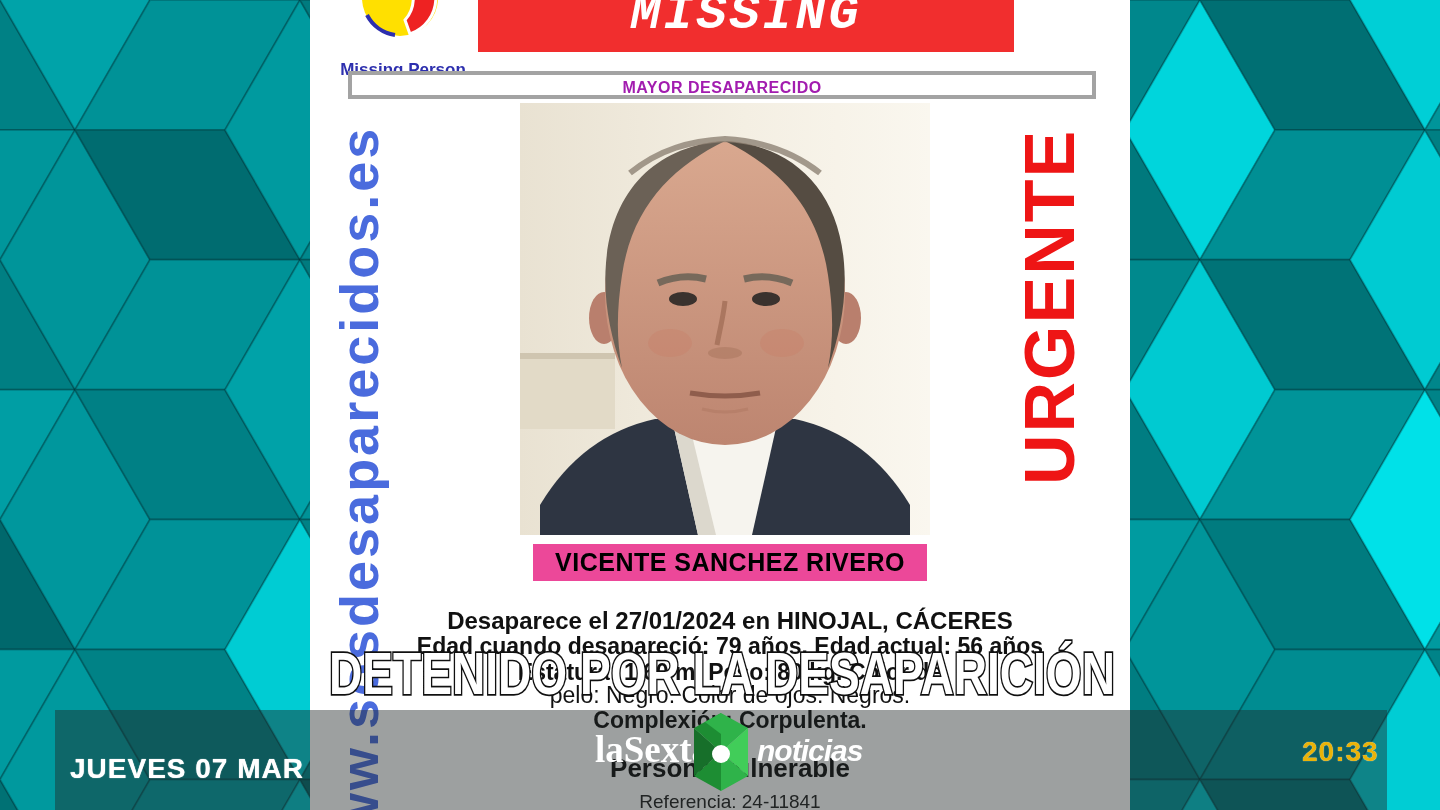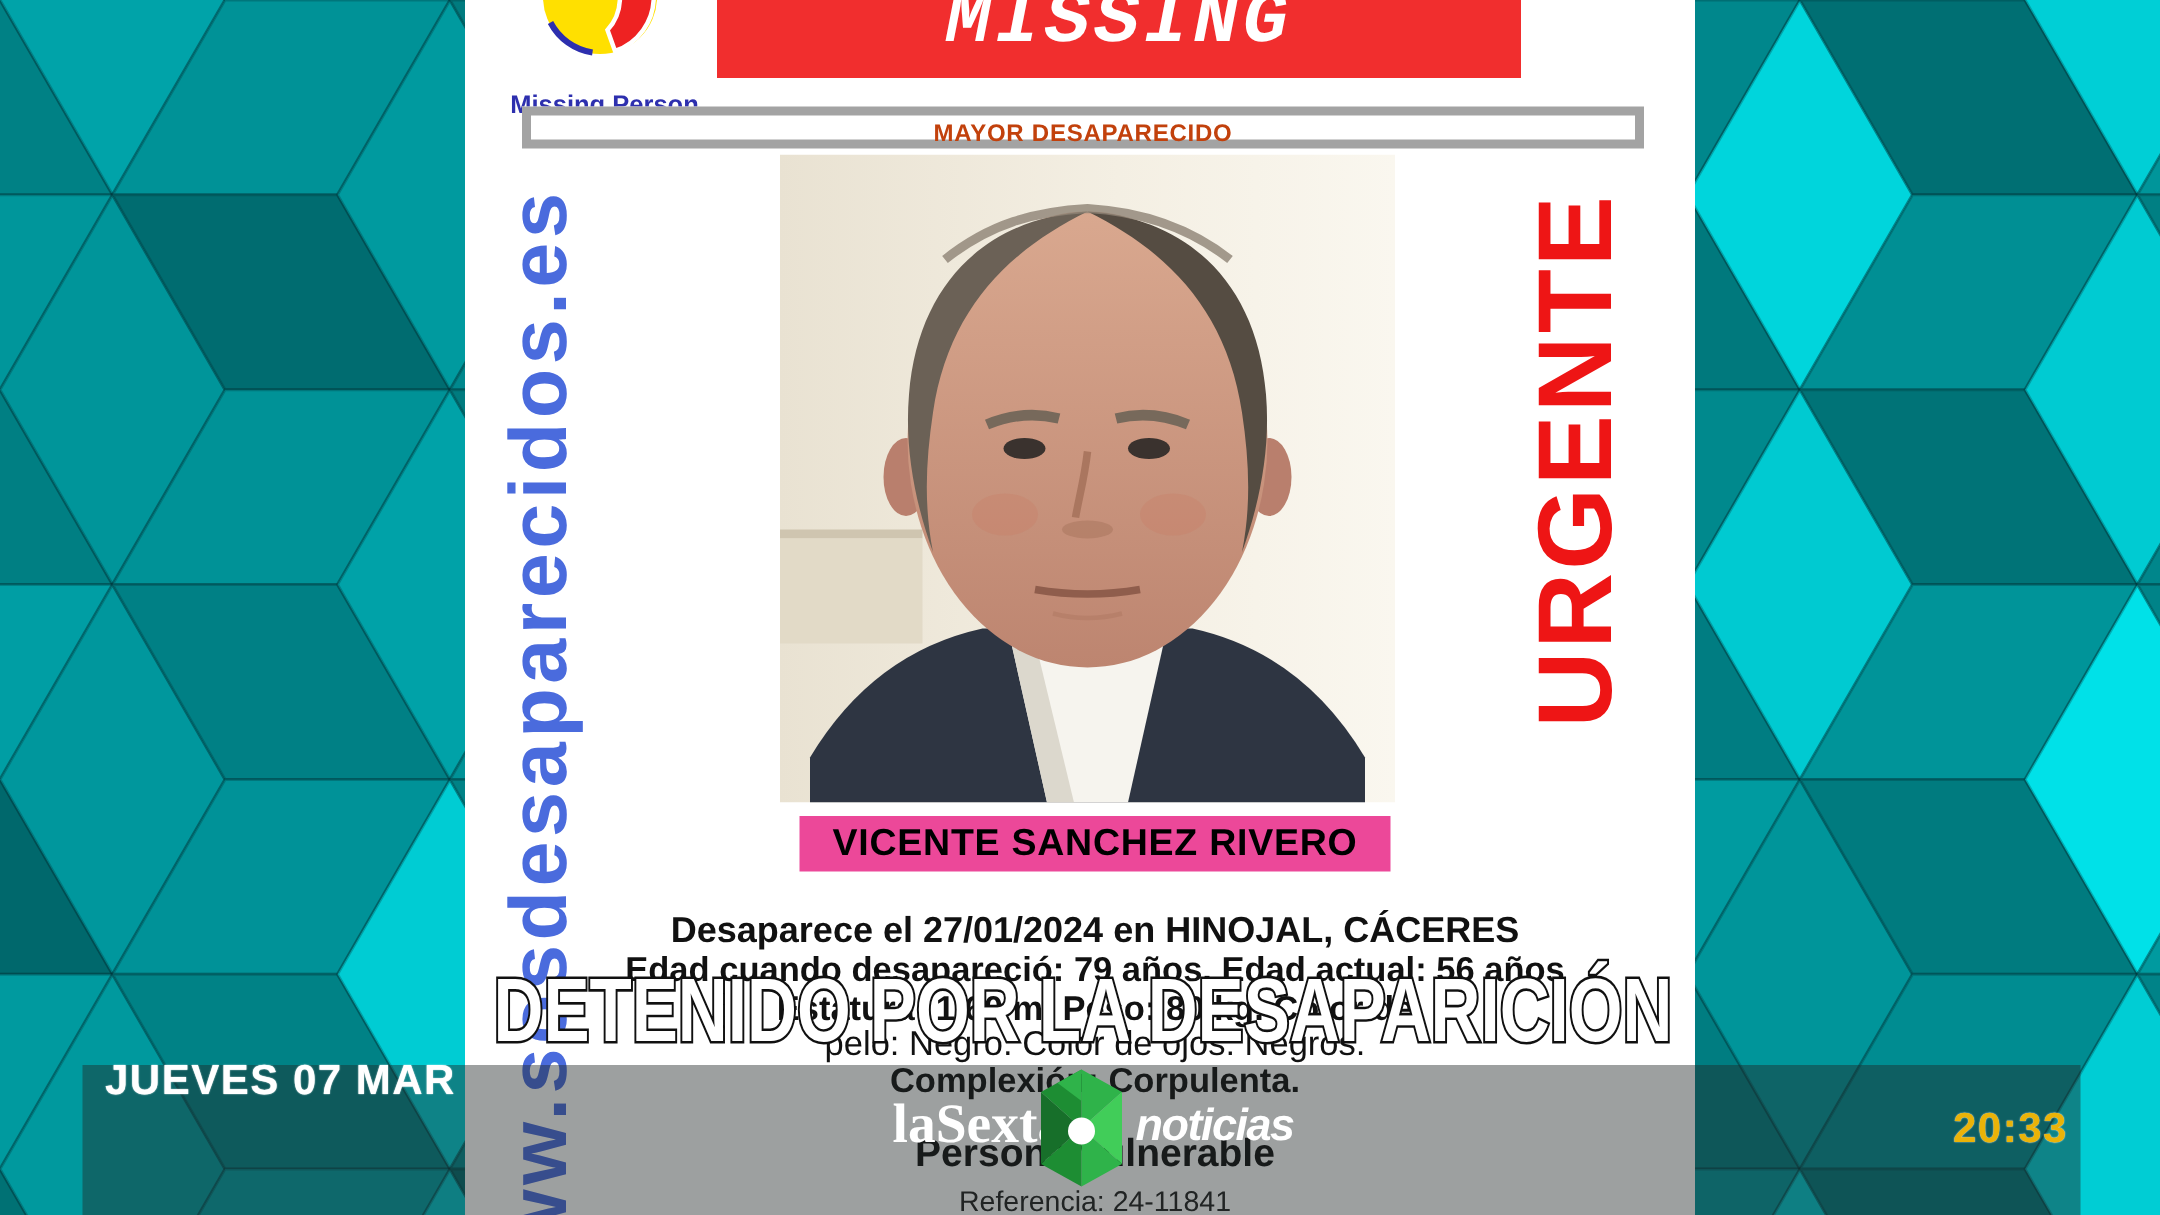--- a/index.html
+++ b/index.html
@@ -14,22 +14,22 @@
   
   .poster{position:absolute;left:310px;top:0;width:820px;height:810px;
           background:#ffffff;overflow:hidden;}
   .red-banner{position:absolute;left:168px;top:0;width:536px;height:52px;
           background:#f12e2e;overflow:hidden;font-family:Liberation Mono, monospace;}
   .red-banner .t{position:absolute;left:0;top:-14px;width:100%;text-align:center;
           color:#fff;font-size:50px;font-weight:bold;font-style:italic;letter-spacing:3px;}
   .logo-text{position:absolute;left:28px;top:60px;width:130px;text-align:center;
           color:#2d2fae;font-weight:bold;font-size:17px;}
   .category-box{position:absolute;left:38px;top:71px;width:748px;height:28px;
-          border:6px solid #a3a3a3;background:#fff;text-align:center;
-          font-size:16px;font-weight:bold;color:#c2410c;line-height:25px;letter-spacing:.5px;}
+          border:4px solid #a3a3a3;background:#fff;text-align:center;
+          font-size:16px;font-weight:bold;color:#a21caf;line-height:25px;letter-spacing:.5px;}
   .v-url{position:absolute;left:18px;top:880px;transform:rotate(-90deg);
           transform-origin:0 0;white-space:nowrap;color:#4a6bdd;
           font-size:54px;font-weight:bold;letter-spacing:3px;}
   .v-urg{position:absolute;left:700px;top:485px;transform:rotate(-90deg);
           transform-origin:0 0;white-space:nowrap;color:#ee1515;
           font-size:70px;font-weight:bold;letter-spacing:2px;}
   .photo{position:absolute;left:210px;top:103px;width:410px;height:432px;}
   .center-line{position:absolute;left:20px;width:800px;text-align:center;color:#111;}
   .name-badge{display:inline-block;background:#ec4899;color:#000;
           font-size:25px;font-weight:bold;padding:4px 22px;letter-spacing:.5px;}
@@ -40,21 +40,21 @@
   .l-build{top:707px;font-size:23px;font-weight:bold;}
   .l-vuln{top:753px;font-size:26px;font-weight:bold;}
   .l-ref{top:791px;font-size:19px;font-weight:normal;color:#222;}
 
   
   #headline-svg{position:absolute;left:310px;top:638px;width:820px;height:74px;overflow:visible;}
 
   
   .ticker-bar{position:absolute;left:55px;top:710px;width:1332px;height:100px;
           background:rgba(32,38,38,0.44);}
-  .ticker-date{position:absolute;left:70px;top:704px;color:#fff;
+  .ticker-date{position:absolute;left:70px;top:753px;color:#fff;
           font-size:28px;font-weight:bold;letter-spacing:1px;
           text-shadow:0 0 1px #fff;}
   .ticker-time{position:absolute;left:1302px;top:736px;color:#eab308;
           font-size:28px;font-weight:bold;letter-spacing:1px;text-shadow:0 0 1px #fff;}
   .channel{position:absolute;left:595px;top:706px;width:310px;height:100px;}
   .ch-word{position:absolute;left:0px;top:22px;color:#fff;
           font-family:"Liberation Serif",serif;font-size:37px;font-weight:bold;}
   .ch-six{position:absolute;left:96px;top:4px;width:60px;height:84px;}
   .ch-prog{position:absolute;left:162px;top:28px;color:#fff;
           font-size:30px;font-weight:bold;letter-spacing:-1px;font-style:italic;}

